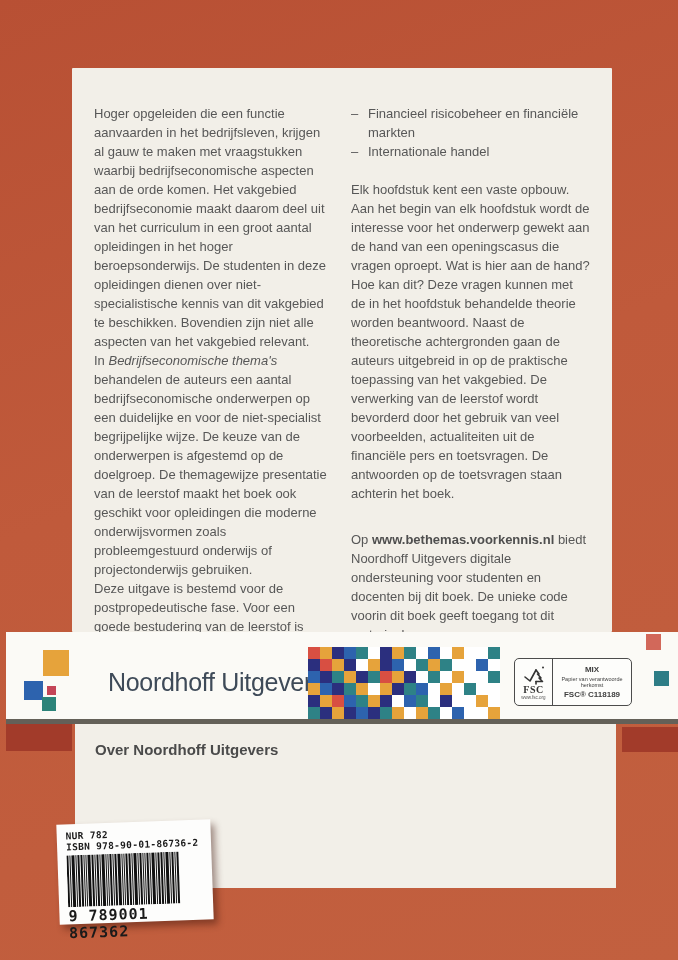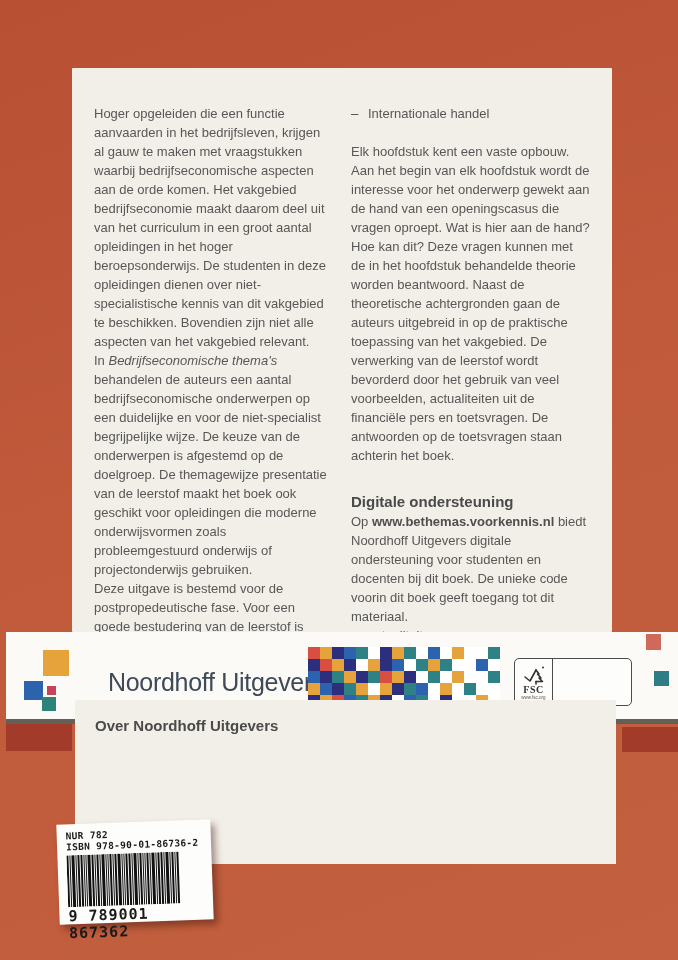--- a/index.html
+++ b/index.html
@@ -62,21 +62,21 @@
   .fsc-desc { font-size:5.5px; line-height:6px; margin-top:2px; }
   .fsc-code { font-size:8px; font-weight:bold; line-height:9px; margin-top:2px; }
   
   .deco { position:absolute; }
   .deco.pink  { left:646px; top:634px; width:15px; height:16px; background:#d2685a; }
   .deco.tealr { left:654px; top:671px; width:15px; height:15px; background:#2e7d86; }
   .deco.darkred-left  { left:6px;  top:724px; width:66px; height:27px; background:#a23b2a; }
   .deco.darkred-right { left:622px; top:727px; width:56px; height:25px; background:#a23b2a; }
   
   .about-panel {
-    position:absolute; left:75px; top:700px; width:541px; height:164px; background:#f2efe8;
+    position:absolute; left:75px; top:724px; width:541px; height:164px; background:#f2efe8;
   }
   .about-inner { padding:16px 20px 0 20px; color:#575757; font-size:13px; line-height:19.5px; }
   .about-inner h3 { margin-bottom:3px; }
   
   .barcode-box {
     position:absolute; left:58px; top:822px; width:154px; height:100px;
     background:#fdfdfc; transform:rotate(-2deg); transform-origin:center;
     box-shadow:4px 5px 7px rgba(60,20,10,0.45);
     padding:6px 9px 4px 9px;
     font-family:"DejaVu Sans Mono", monospace; color:#1a1a1a;
@@ -99,27 +99,26 @@
         <p>Deze uitgave is bestemd voor de postpropedeutische fase. Voor een goede bestudering van de leerstof is enige voorkennis van het vakgebied gewenst. De onderwerpen in het boek zijn gerubriceerd in een zestal thema's:</p>
         <ul class="dash-list">
           <li><span class="dash">–</span><span>Bedrijfseconomische principes</span></li>
           <li><span class="dash">–</span><span>Beslissen</span></li>
           <li><span class="dash">–</span><span>Beheersen van een organisatie</span></li>
           <li><span class="dash">–</span><span>Werkkapitaalbeheer</span></li>
         </ul>
       </div>
       <div class="col">
         <ul class="dash-list">
-          <li><span class="dash">–</span></li>
+          <li><span class="dash">–</span><span>Financieel risicobeheer en financiële markten</span></li>
           <li><span class="dash">–</span><span>Internationale handel</span></li>
         </ul>
         <div class="gap-line"></div>
         <p>Elk hoofdstuk kent een vaste opbouw. Aan het begin van elk hoofdstuk wordt de interesse voor het onderwerp gewekt aan de hand van een openingscasus die vragen oproept. Wat is hier aan de hand? Hoe kan dit? Deze vragen kunnen met de in het hoofdstuk behandelde theorie worden beantwoord. Naast de theoretische achtergronden gaan de auteurs uitgebreid in op de praktische toepassing van het vakgebied. De verwerking van de leerstof wordt bevorderd door het gebruik van veel voorbeelden, actualiteiten uit de financiële pers en toetsvragen. De antwoorden op de toetsvragen staan achterin het boek.</p>
         <div class="gap-block"></div>
-        <h3 class="block-heading">Digitale ondersteuning</h3>
         <p><span>Op </span><b class="url">www.bethemas.voorkennis.nl</b><span> biedt Noordhoff Uitgevers digitale ondersteuning voor studenten en docenten bij dit boek. De unieke code voorin dit boek geeft toegang tot dit materiaal.</span></p>
         <ul class="dash-list">
           <li><span class="dash">–</span><span>actualiteiten</span></li>
           <li><span class="dash">–</span><span>samenvattingen</span></li>
           <li><span class="dash">–</span><span>opgaven</span></li>
           <li><span class="dash">–</span><span>uitwerkingen opgaven (voor de docent)</span></li>
         </ul>
       </div>
     </div>
   </div>
@@ -237,20 +236,25 @@
         <g fill="none" stroke="#333" stroke-width="1.6" stroke-linecap="round" stroke-linejoin="round">
           <path d="M2 12 L7 16 L13 5"></path>
           <path d="M13 5 L16 9 H14.5 L18 13 H16 L19.5 16.5 H13"></path>
           <path d="M13 16.5 V19"></path>
         </g>
         <circle cx="20" cy="2.5" r="1" fill="#333"></circle>
       </svg>
       <div class="fsc-word">FSC</div>
       <div class="fsc-url">www.fsc.org</div>
     </div>
+    <div class="fsc-right">
+      <div class="fsc-mix">MIX</div>
+      <div class="fsc-desc">Papier van verantwoorde herkomst</div>
+      <div class="fsc-code">FSC® C118189</div>
+    </div>
   </div>
 
   <div class="deco pink"></div>
   <div class="deco tealr"></div>
   <div class="band-rule"></div>
   <div class="deco darkred-left"></div>
   <div class="deco darkred-right"></div>
 
   <div class="about-panel">
     <div class="about-inner">

